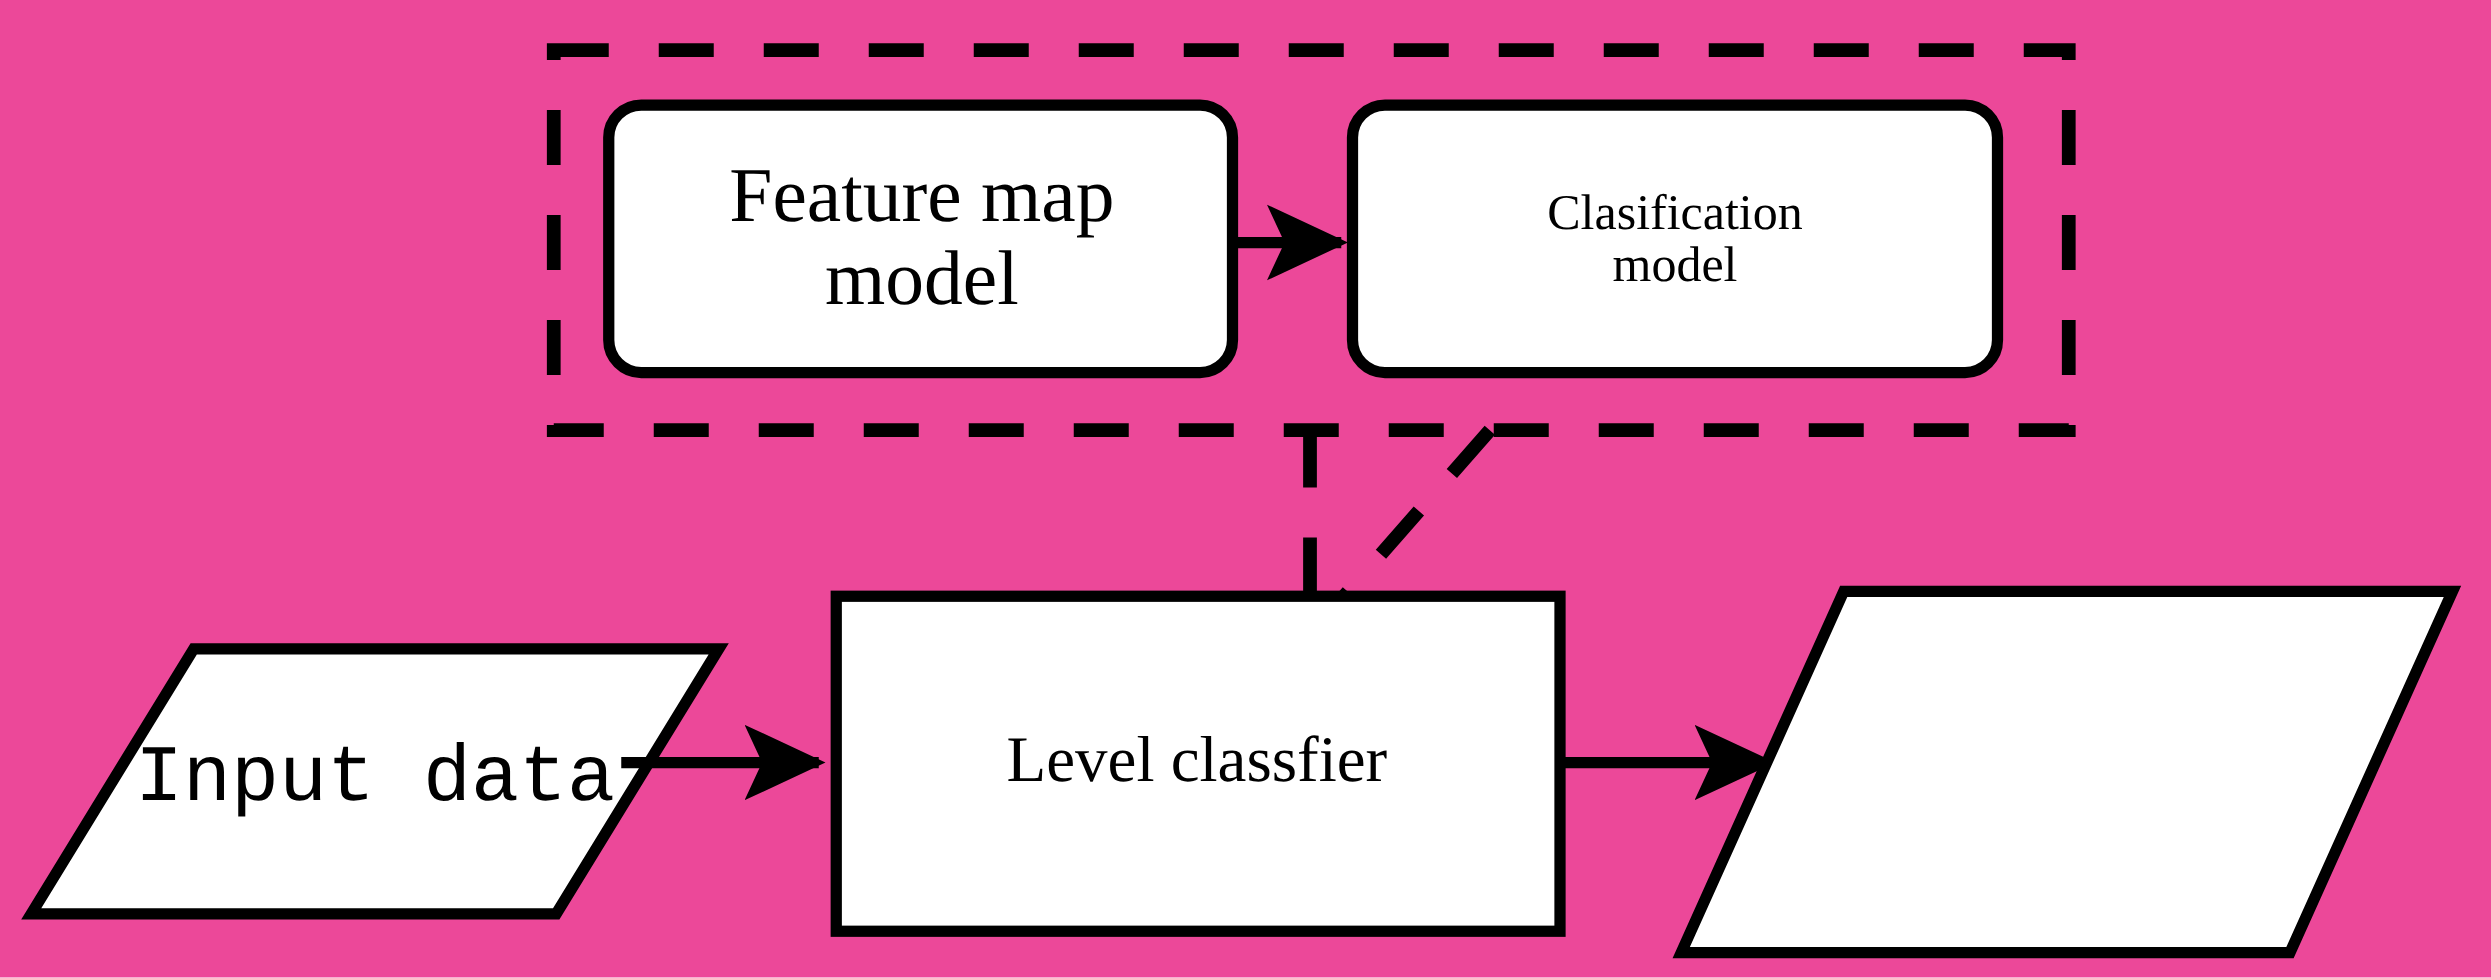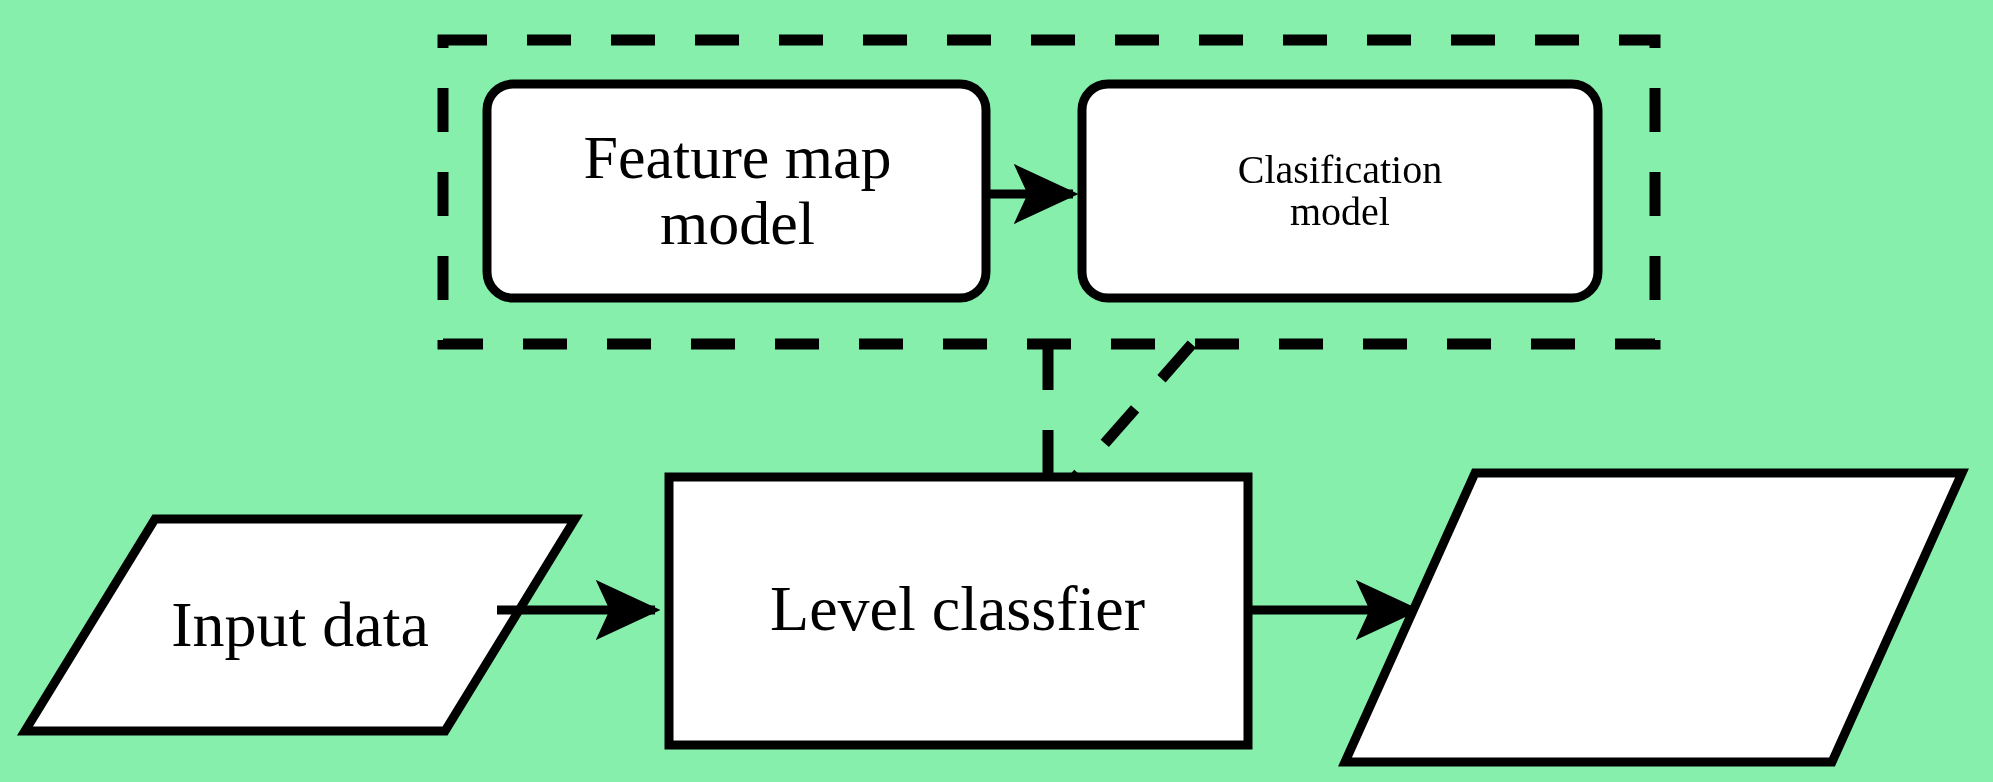--- a/index.html
+++ b/index.html
@@ -8,21 +8,21 @@
     padding: 0;
     background: #ffffff;
   }
   body {
     font-family: "Liberation Serif", "DejaVu Serif", serif;
   }
   #diagram-root {
     position: relative;
     width: 1993px;
     height: 782px;
-    background: #86efac;
+    background: #ec4899;
     overflow: hidden;
   }
   #diagram-svg {
     position: absolute;
     left: 0;
     top: 0;
     width: 1993px;
     height: 782px;
     display: block;
   }
@@ -42,24 +42,25 @@
     left: 485px;  top: 82px;  width: 505px;  height: 218px;
     font-size: 62px;
   }
   .lbl-clasification {
     left: 1080px; top: 82px;  width: 520px;  height: 218px;
     font-size: 40px;
   }
   .lbl-input-data {
     left: 60px;   top: 515px; width: 480px;  height: 220px;
     font-size: 64px;
+    font-family: Liberation Mono, monospace;
   }
   .lbl-level-classfier {
     left: 665px;  top: 473px; width: 585px;  height: 272px;
-    font-size: 64px;
+    font-size: 52px;
   }
   .lbl-classification-result {
     left: 1390px; top: 470px; width: 510px;  height: 295px;
     font-size: 64px;
   }
 </style>
 </head>
 <body>
 
 <div id="diagram-root">

